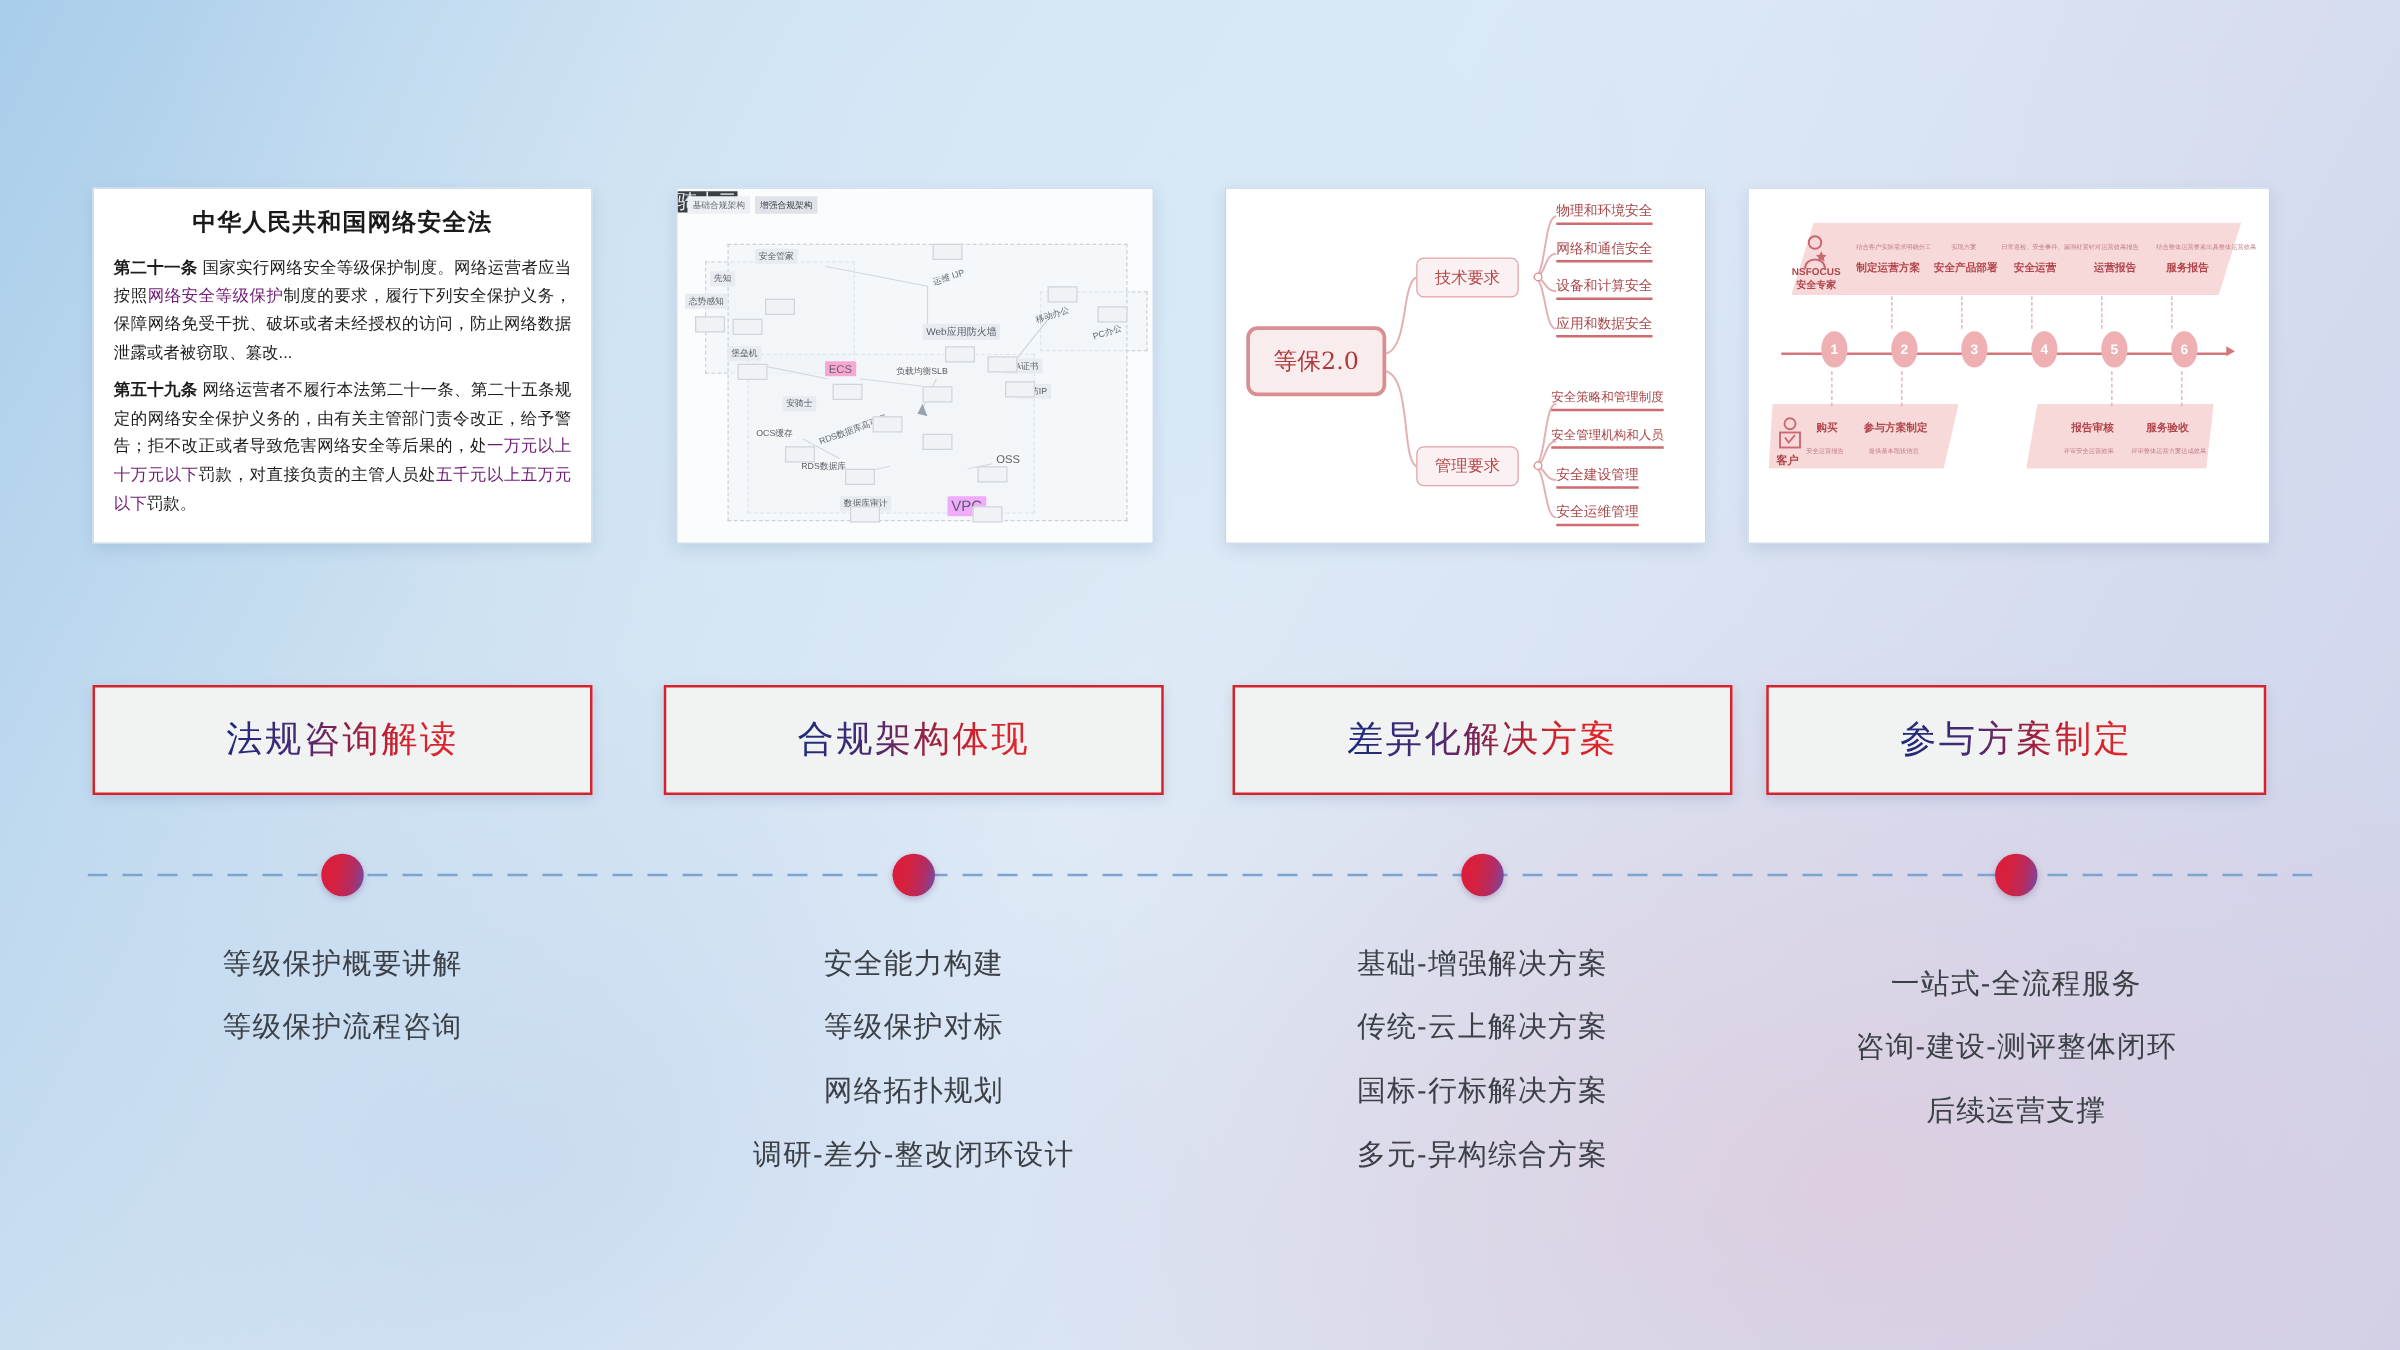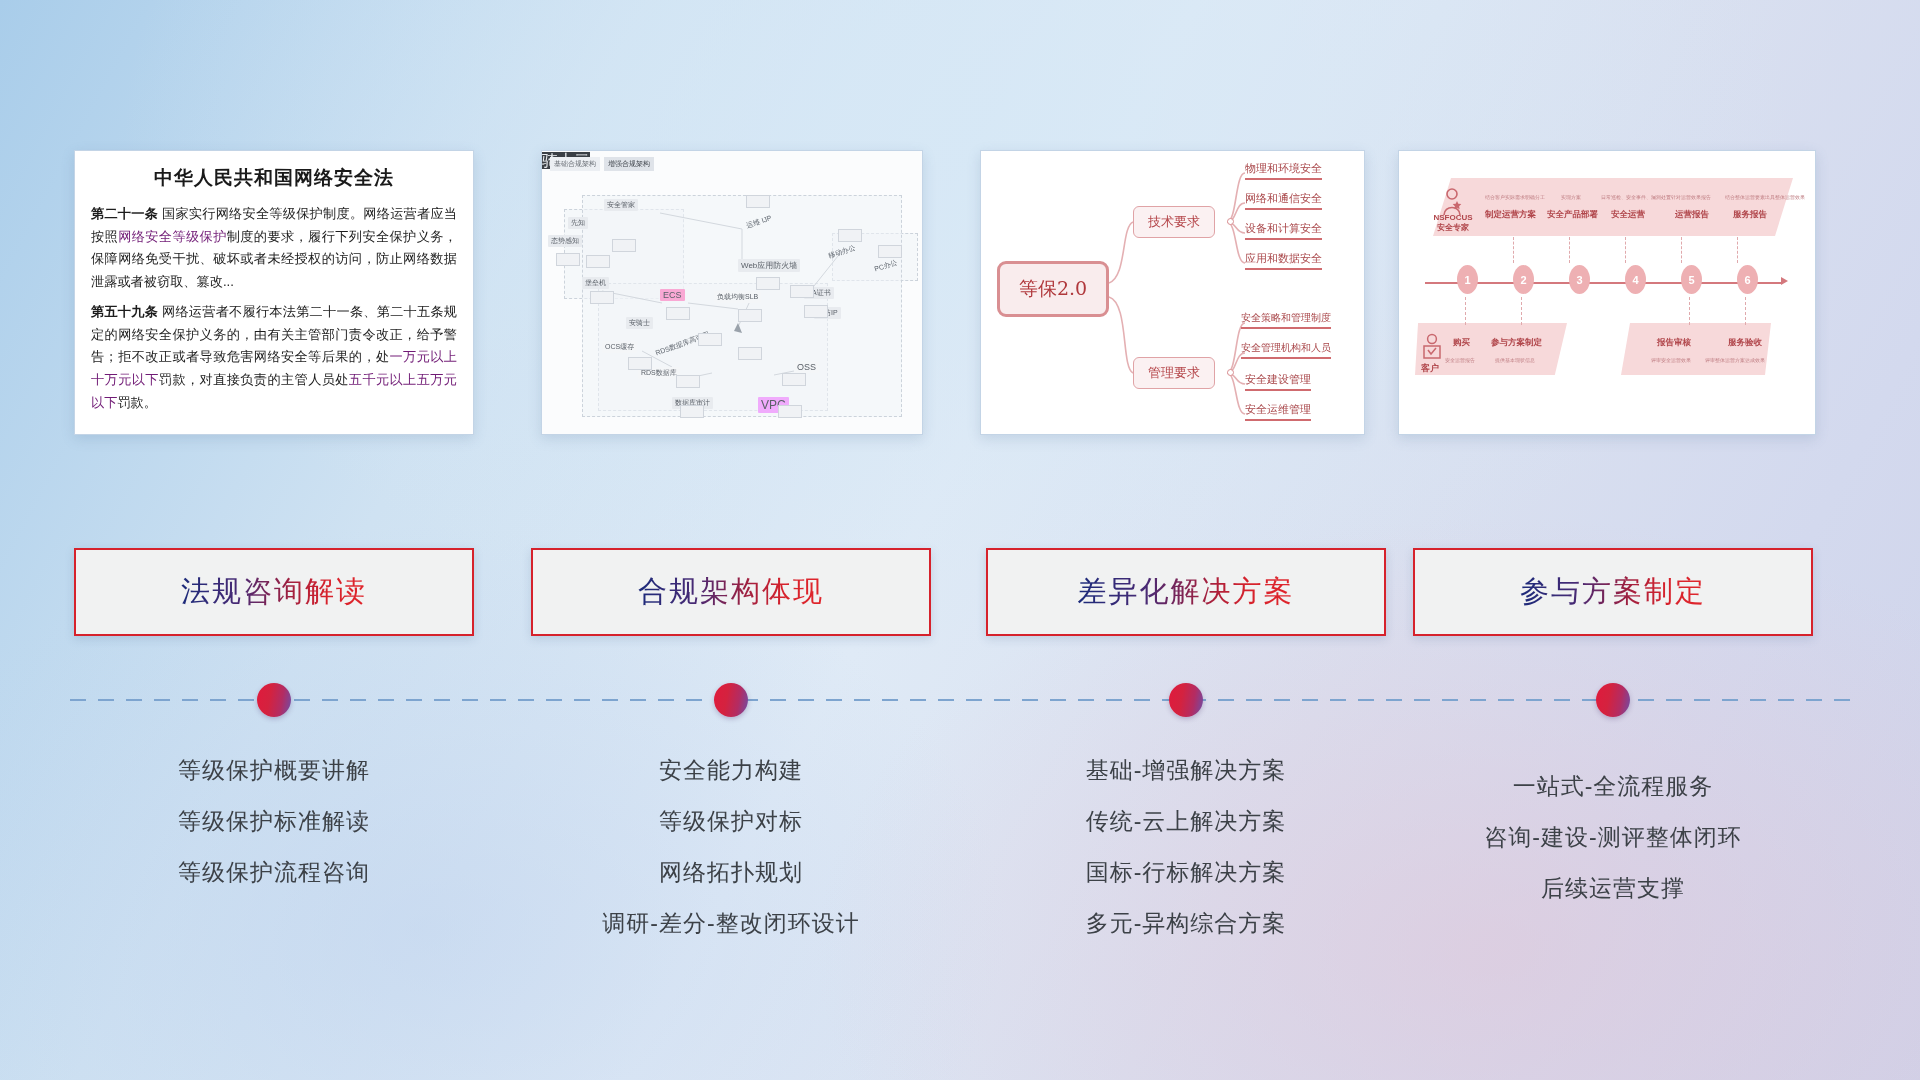--- a/index.html
+++ b/index.html
@@ -335,21 +335,21 @@
         <div class="ns-conn" style="left:122px;top:146px;height:28px;"></div>
         <div class="ns-conn" style="left:290px;top:146px;height:28px;"></div>
         <div class="ns-conn" style="left:346px;top:146px;height:28px;"></div>
 
         <div class="ns-lbl" style="left:54px;top:186px;">购买</div>
         <div class="ns-sub" style="left:46px;top:206px;">安全运营报告</div>
         <div class="ns-lbl" style="left:92px;top:186px;">参与方案制定</div>
         <div class="ns-sub" style="left:96px;top:206px;">提供基本现状信息</div>
         <div class="ns-lbl" style="left:258px;top:186px;">报告审核</div>
         <div class="ns-sub" style="left:252px;top:206px;">评审安全运营效果</div>
-        <div class="ns-lbl" style="left:318px;top:186px;margin-left:11px;">服务验收</div>
+        <div class="ns-lbl" style="left:318px;top:186px;">服务验收</div>
         <div class="ns-sub" style="left:306px;top:206px;">评审整体运营方案达成效果</div>
       </div>
     </div>
   </div>
 
   <div class="headers">
     <div class="hbox h1">
       <span class="htxt">法规咨询解读</span>
     </div>
     <div class="hbox h2">
@@ -365,21 +365,20 @@
 
   <div class="tl"></div>
   <div class="tl-dot" style="left:257px;"></div>
   <div class="tl-dot" style="left:714px;"></div>
   <div class="tl-dot" style="left:1169px;"></div>
   <div class="tl-dot" style="left:1596px;"></div>
 
   <div class="cols">
     <div class="col k1">
       <div class="item">等级保护概要讲解</div>
-      <div class="item">等级保护标准解读</div>
       <div class="item">等级保护流程咨询</div>
     </div>
     <div class="col k2">
       <div class="item">安全能力构建</div>
       <div class="item">等级保护对标</div>
       <div class="item">网络拓扑规划</div>
       <div class="item">调研-差分-整改闭环设计</div>
     </div>
     <div class="col k3">
       <div class="item">基础-增强解决方案</div>

